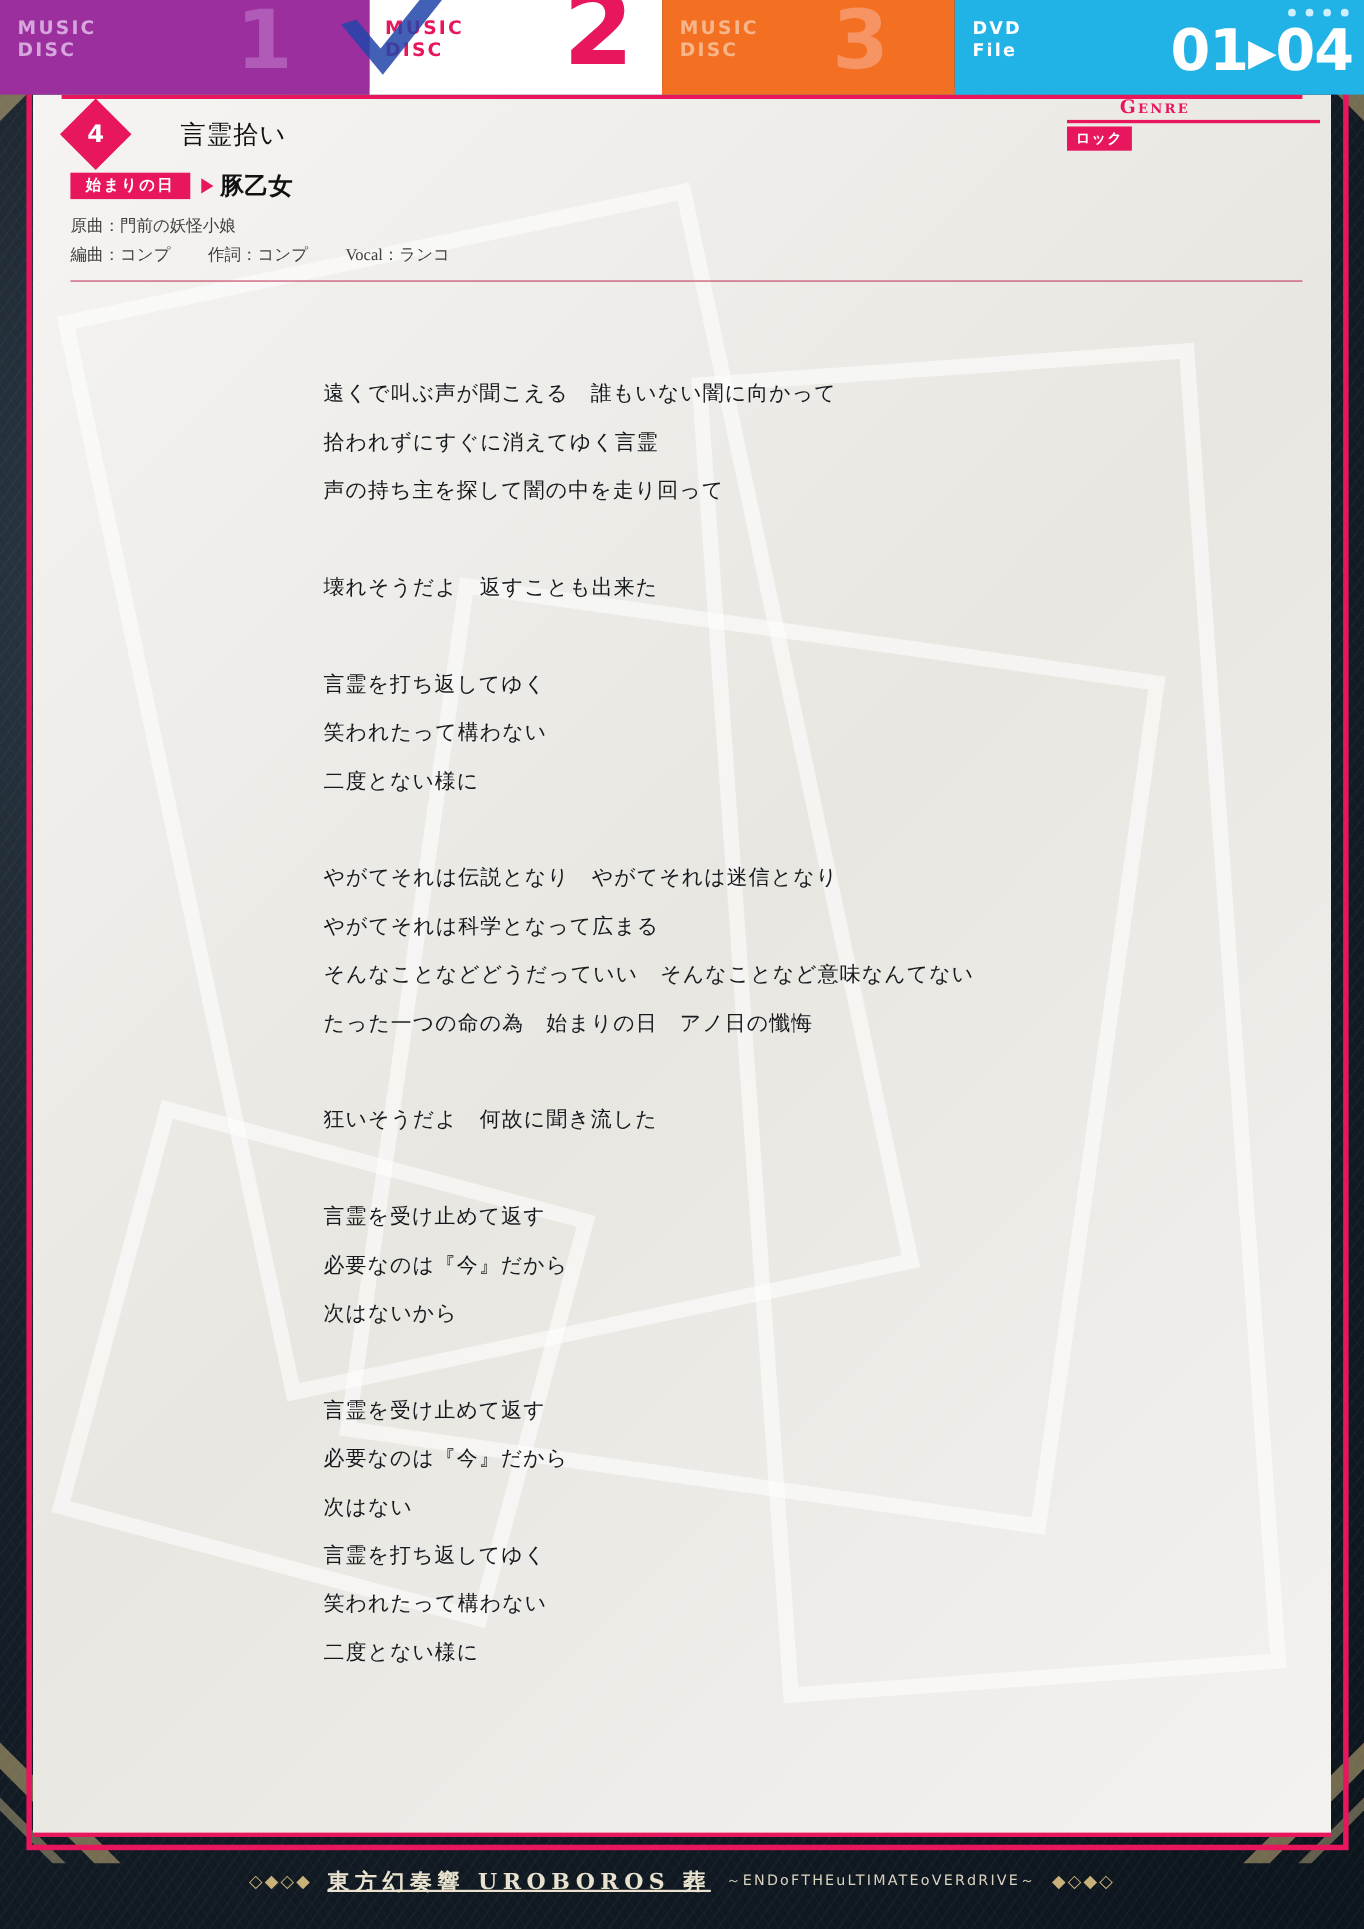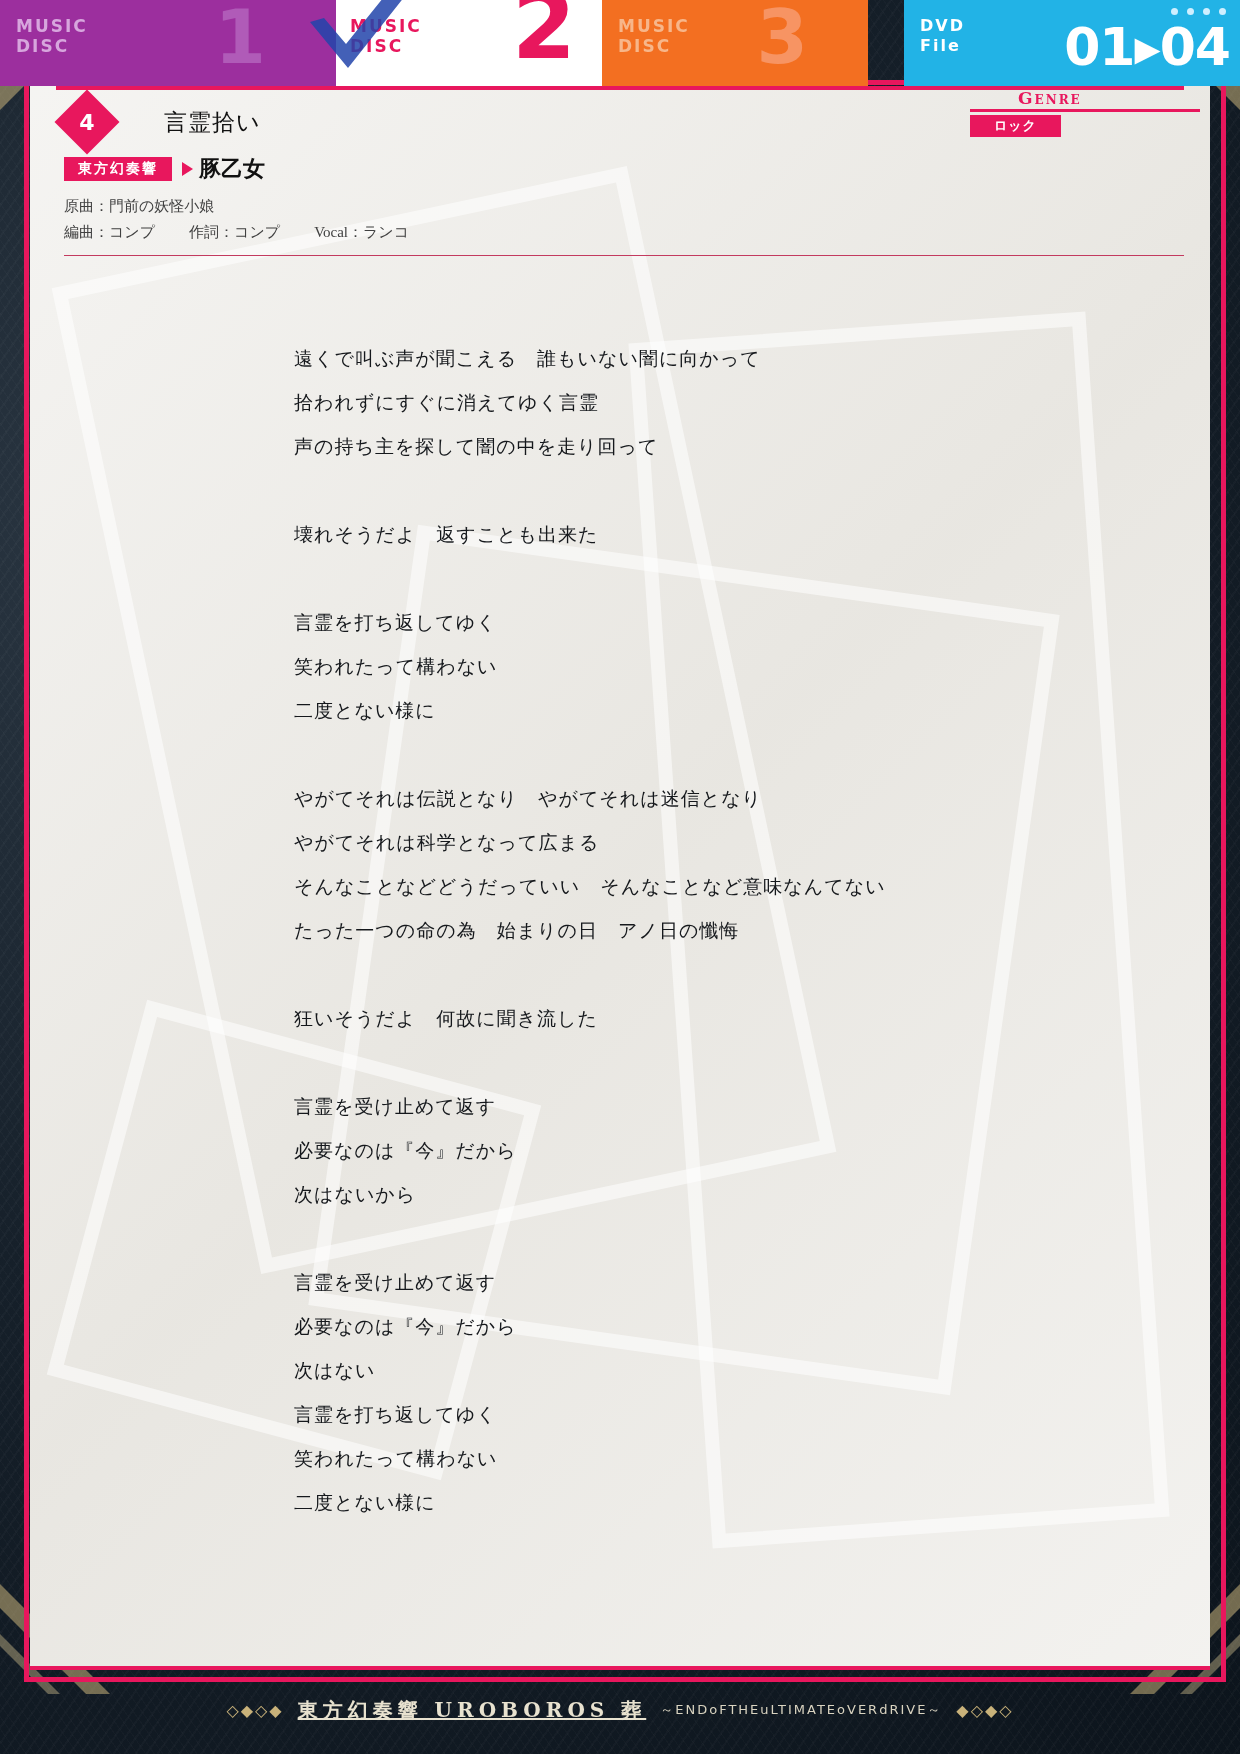--- a/index.html
+++ b/index.html
@@ -38,21 +38,21 @@
   }
   .tab1{width:320px;background:#9c2f9e;}
   .tab1 .lbl{color:#d7a6dd;}
   .tab1 .num{color:#b05bb8;right:70px;}
   .tab2{width:250px;background:#ffffff;}
   .tab2 .lbl{color:#e8175d;left:14px;}
   .tab2 .num{color:#e8175d;font-size:92px;right:26px;top:-16px;}
   .tab3{width:250px;background:#f36f21;}
   .tab3 .lbl{color:#f7b68a;}
   .tab3 .num{color:#f79463;right:60px;}
-  .tab4{flex:1;background:#22b3e6;margin-left:36px;}
+  .tab4{flex:1;background:#22b3e6;}
   .tab4 .lbl{color:#ffffff;font-size:16px;}
   .tab4 .num{color:#ffffff;font-size:52px;right:10px;top:4px;letter-spacing:-1px;}
   .dots{position:absolute;top:8px;right:14px;display:flex;gap:9px;}
   .dots i{display:block;width:7px;height:7px;border-radius:50%;background:#cfefff;}
   .chk{
     position:absolute;left:300px;top:-18px;width:130px;height:96px;z-index:7;
   }
   
   .sheet{
     position:absolute;left:30px;top:86px;width:1180px;height:1580px;
@@ -104,21 +104,21 @@
 
   
   .genre{position:absolute;right:10px;top:2px;width:230px;text-align:left;}
   .genre .g{
     font-family:"DejaVu Serif",serif;color:#e8175d;font-size:17px;letter-spacing:2px;
     font-variant:small-caps;font-weight:bold;padding-left:4px;margin-left:44px;
   }
   .genre .gline{width:230px;height:3px;background:#e8175d;margin-top:1px;}
   .genre .gval{
     display:inline-block;background:#e8175d;color:#fff;font-size:13px;font-weight:bold;
-    padding:2px 24px;margin-top:3px;letter-spacing:1px;
+    padding:2px 8px;margin-top:3px;letter-spacing:1px;
   }
 
   
   .lyrics{position:absolute;left:264px;top:250px;width:820px;}
   .line{
     font-size:19px;color:#15181c;line-height:44px;letter-spacing:1px;
     white-space:pre;font-family:"DejaVu Serif", serif;
   }
   .blank{height:44px;}
 
@@ -218,21 +218,21 @@
     <div class="rule top"></div>
 
     <div class="hdr">
       <div class="titlerow">
         <div class="tracknum">
             <span>4</span>
           </div>
         <div class="songtitle">言霊拾い</div>
       </div>
       <div class="circlerow">
-        <div class="circlebadge">東方幻奏響</div>
+        <div class="circlebadge">始まりの日</div>
         <div class="tri"></div>
         <div class="circlename">豚乙女</div>
       </div>
       <div class="meta">
         <div>原曲：門前の妖怪小娘</div>
         <div>
           <span>編曲：コンプ</span><span class="sp"></span><span>作詞：コンプ</span><span class="sp"></span><span>Vocal：ランコ</span>
         </div>
       </div>
       <div class="hr"></div>

